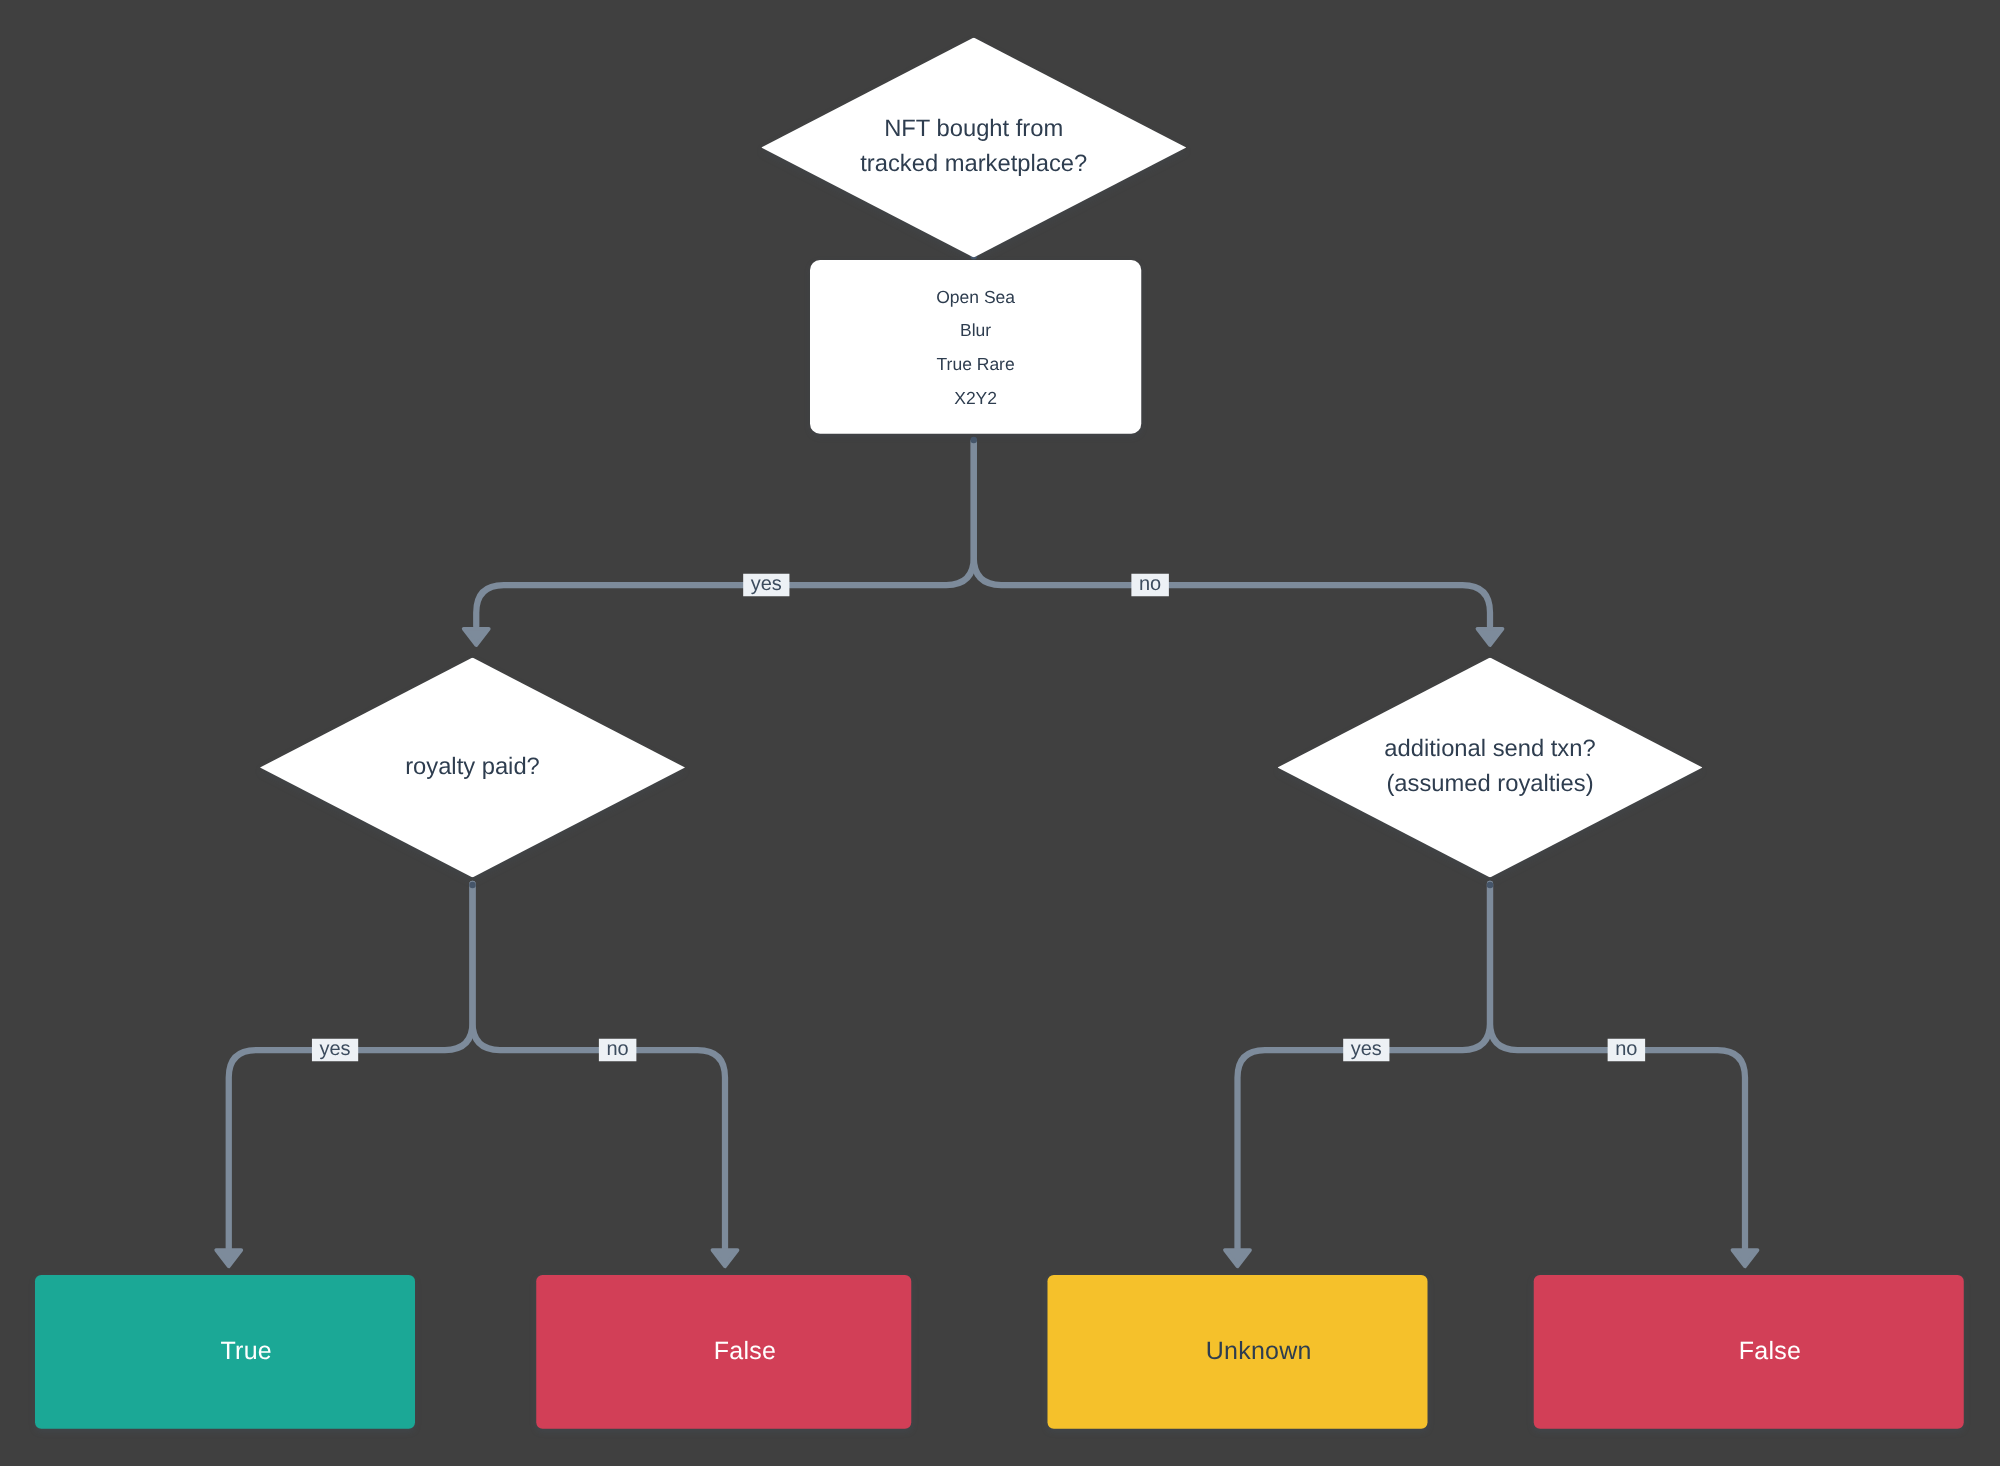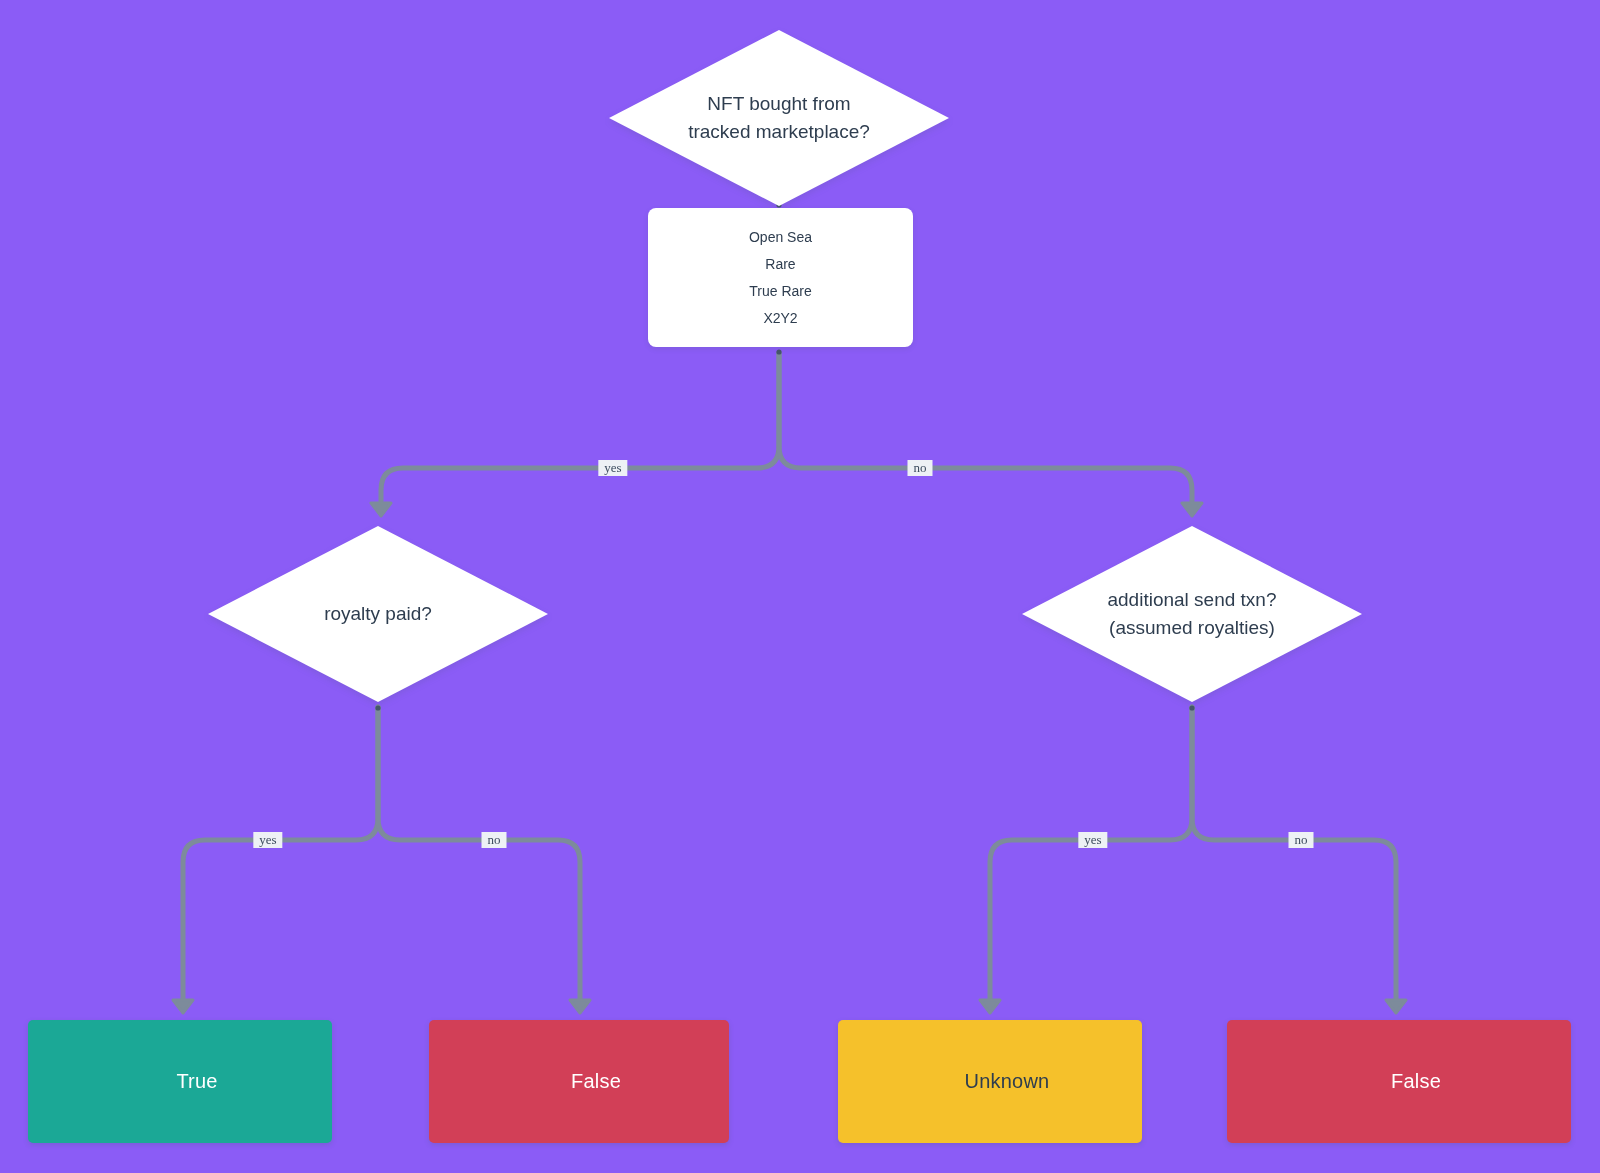--- a/index.html
+++ b/index.html
@@ -20,26 +20,26 @@
            display:flex;flex-direction:column;align-items:center;justify-content:center;}
   .listbox .ln{font-size:14px;line-height:27px;color:#2e3d4f;white-space:nowrap;}
 
   
   .result{position:absolute;border-radius:5px;display:flex;align-items:center;justify-content:center;
           box-shadow:0 2px 5px rgba(70,90,110,.22);}
   .result .lbl{font-size:20px;letter-spacing:.2px;margin-left:34px;}
 
   
   .edge-label{position:absolute;transform:translate(-50%,-50%);background:#edf1f5;
-              padding:0 6px;font-size:13px;color:#3c4c5e;white-space:nowrap;font-family:Liberation Serif, serif;}
+              padding:0 6px;font-size:16px;color:#3c4c5e;white-space:nowrap;}
 </style>
 </head>
 <body style="background-color: rgb(237, 241, 245);">
 
-<div class="canvas" style="background-color: #8b5cf6;">
+<div class="canvas" style="background-color: #404040;">
 
   <svg class="layer" width="1600" height="1173" viewBox="0 0 1600 1173">
     <g stroke="currentColor" fill="none" stroke-width="5" stroke-linecap="round" stroke-linejoin="round" style="color: rgb(125, 139, 155);">
       <path d="M779 353 L779 446 Q779 468 757 468 L403 468 Q381 468 381 490 L381 501"></path>
       <path d="M779 353 L779 446 Q779 468 801 468 L1170 468 Q1192 468 1192 490 L1192 501"></path>
       <path d="M378 707 L378 818 Q378 840 356 840 L205 840 Q183 840 183 862 L183 999"></path>
       <path d="M378 707 L378 818 Q378 840 400 840 L558 840 Q580 840 580 862 L580 999"></path>
       <path d="M1192 707 L1192 818 Q1192 840 1170 840 L1012 840 Q990 840 990 862 L990 999"></path>
       <path d="M1192 707 L1192 818 Q1192 840 1214 840 L1374 840 Q1396 840 1396 862 L1396 999"></path>
     </g>
@@ -61,21 +61,21 @@
 
   <div class="diamond-wrap" style="left:609px;top:30px;">
     <div class="diamond">
       <span class="ln">NFT bought from</span>
       <span class="ln">tracked marketplace?</span>
     </div>
   </div>
 
   <div class="listbox" style="left:648px;top:208px;width:265px;height:139px;">
     <span class="ln">Open Sea</span>
-    <span class="ln">Rare</span>
+    <span class="ln">Blur</span>
     <span class="ln">True Rare</span>
     <span class="ln">X2Y2</span>
   </div>
 
   <div class="diamond-wrap" style="left:208px;top:526px;">
     <div class="diamond">
       <span class="ln">royalty paid?</span>
     </div>
   </div>
 

